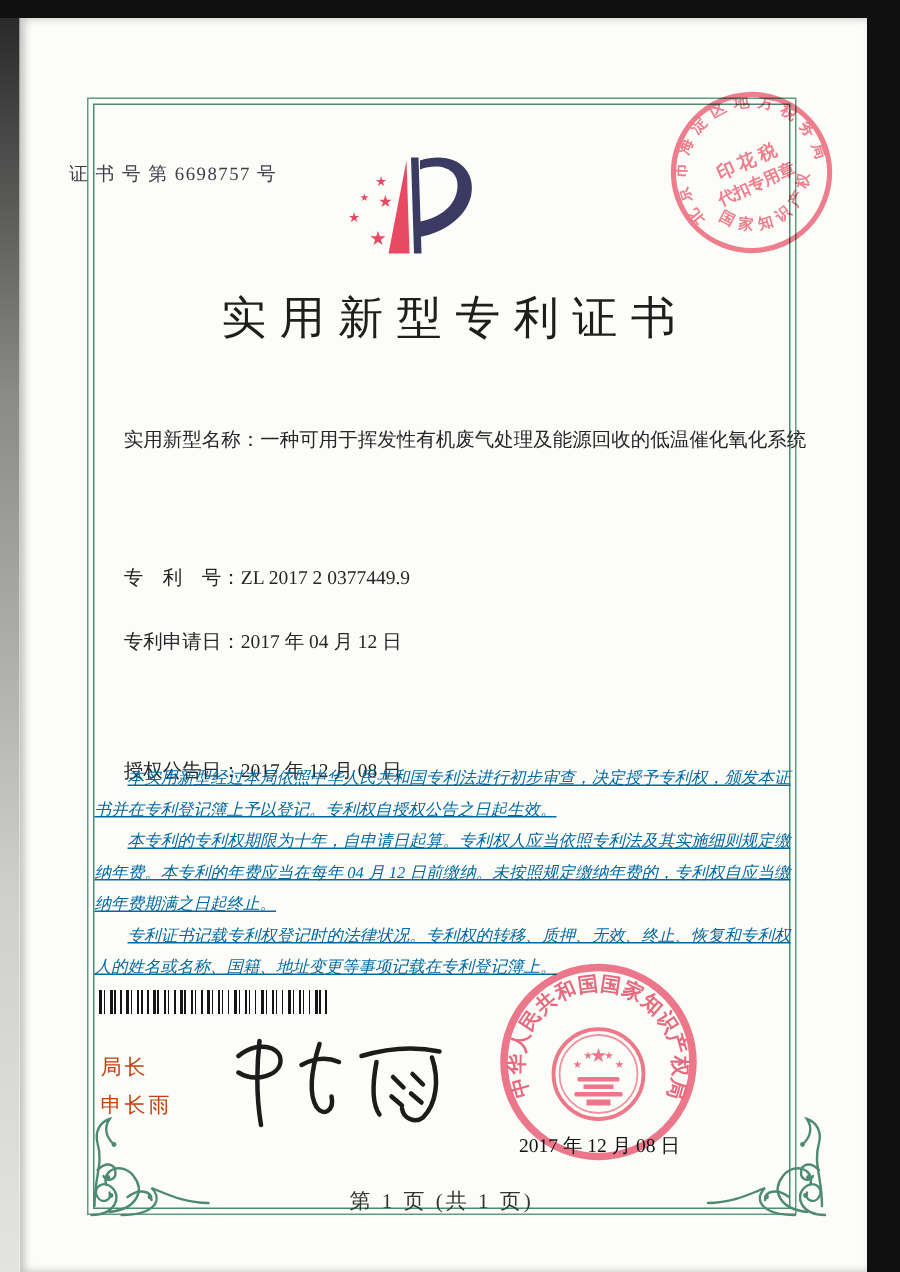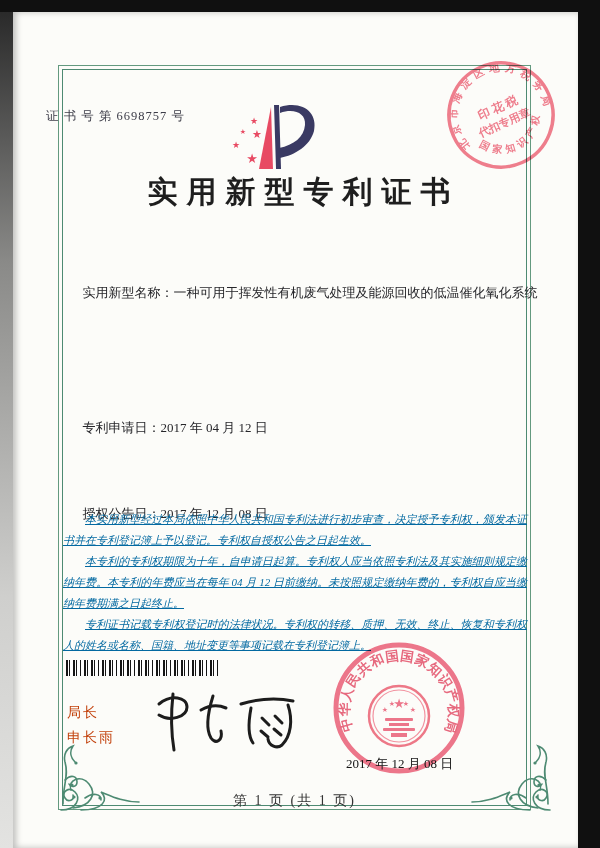--- a/index.html
+++ b/index.html
@@ -9,22 +9,22 @@
   .page-edge { position:absolute; left:0; top:12px; width:14px; height:836px;
     background:linear-gradient(180deg,#2a2a2a 0%,#8a8a88 30%,#cfcfcd 70%,#e3e3e1 100%); }
   .paper { position:absolute; left:13px; top:12px; width:565px; height:836px;
     background:#fcfcf9; box-shadow:inset 3px 0 6px rgba(0,0,0,.25); }
   .frame-outer { position:absolute; left:45px; top:53px; width:473px; height:745px;
     border:1.5px solid #63997f; }
   .frame-inner { position:absolute; left:3px; top:3px; right:3px; bottom:3px;
     border:1px solid #4d8a72; }
   .cert-no { position:absolute; left:33px; top:96px; font-size:12.5px; color:#3c3c48;
     letter-spacing:1px; white-space:pre; }
-  .title { position:absolute; left:45px; top:160px; width:491px; text-align:center;
-    font-size:30px; font-weight:700; color:#1e1e1e; letter-spacing:9px; }
+  .title { position:absolute; left:45px; top:180px; width:491px; text-align:center;
+    font-size:30px; font-weight:400; color:#1e1e1e; letter-spacing:9px; }
   .field-row { position:absolute; left:50px; width:470px; font-size:13px; color:#26262a;
     white-space:pre; }
   .field-label { white-space:pre; }
   .paras { position:absolute; left:50px; top:497px; width:464px; font-size:11px;
     color:#0369a1; font-style:italic; line-height:21px; text-align:justify;text-decoration:underline; }
   .paras p { text-indent:2em; }
   .barcode { position:absolute; left:53px; top:648px; width:152px; height:16px;
     background:repeating-linear-gradient(90deg,
       #151515 0 2px,#fdfdfd 2px 3px,#151515 3px 4px,#fdfdfd 4px 7px,
       #151515 7px 9px,#fdfdfd 9px 10px,#151515 10px 11px,#fdfdfd 11px 14px,
@@ -101,20 +101,23 @@
         <text x="11" y="54" font-size="9">★</text>
         <text x="27" y="69" font-size="13">★</text>
       </g>
     </svg>
 
     <div class="title">实用新型专利证书</div>
 
     <div class="field-row" style="top:256px">
       <span class="field-label">实用新型名称：</span><span>一种可用于挥发性有机废气处理及能源回收的低温催化氧化系统</span>
     </div>
+    <div class="field-row" style="top:348px">
+      <span class="field-label">专　利　号：</span><span>ZL 2017 2 0377449.9</span>
+    </div>
     <div class="field-row" style="top:391px">
       <span class="field-label">专利申请日：</span><span>2017 年 04 月 12 日</span>
     </div>
     <div class="field-row" style="top:477px">
       <span class="field-label">授权公告日：</span><span>2017 年 12 月 08 日</span>
     </div>
 
     <div class="paras">
       <p>本实用新型经过本局依照中华人民共和国专利法进行初步审查，决定授予专利权，颁发本证书并在专利登记簿上予以登记。专利权自授权公告之日起生效。</p>
       <p>本专利的专利权期限为十年，自申请日起算。专利权人应当依照专利法及其实施细则规定缴纳年费。本专利的年费应当在每年 04 月 12 日前缴纳。未按照规定缴纳年费的，专利权自应当缴纳年费期满之日起终止。</p>

